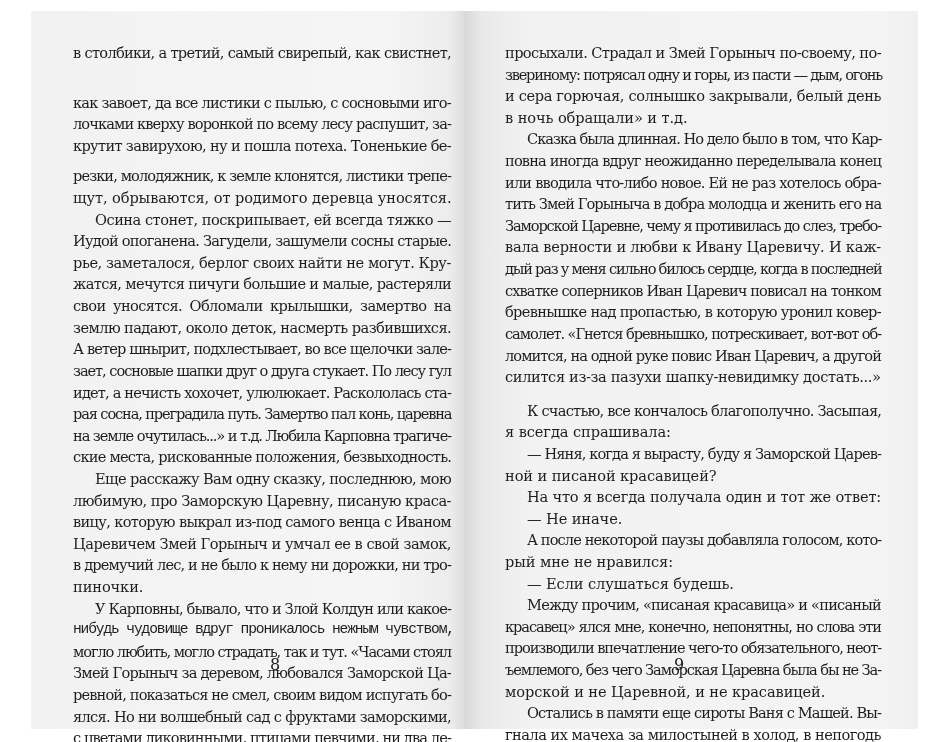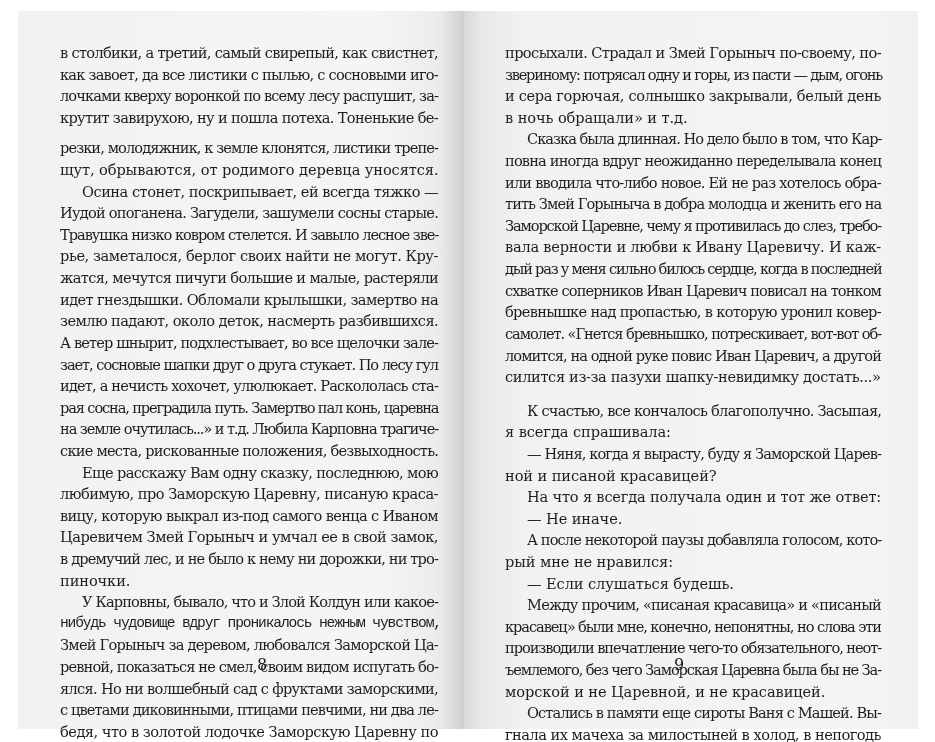--- a/index.html
+++ b/index.html
@@ -21,21 +21,21 @@
     width: 900px;
     height: 718px;
   }
   .page {
     position: absolute;
     top: 0;
     height: 718px;
     box-sizing: border-box;
   }
   .page-left {
-    left: 0;
+    left: 13px;
     width: 446px;
     background: linear-gradient(to right, #f2f2f2 0%, #f5f5f5 80%, #ececec 94%, #d9d9d9 98%, #cfcfcf 100%);
   }
   .page-right {
     left: 446px;
     width: 454px;
     background: linear-gradient(to right, #d8d8d8 0%, #e9e9e9 4%, #f2f2f2 14%, #f4f4f4 90%, #f0f0f0 100%);
   }
   .text-block {
     position: absolute;
@@ -71,46 +71,46 @@
   .page-left .page-number { left: 224px; }
   .page-right .page-number { left: 195px; }
 </style>
 </head>
 <body>
 
 <div class="spread">
   <div class="page page-left">
     <div class="text-block" id="left-text">
         <span class="line" style="display: block; letter-spacing: -0.708px;">в столбики, а третий, самый свирепый, как свистнет,</span>
-        <span class="line" style="display: block; letter-spacing: -0.773px;">как завоет, да все листики с пылью, с сосновыми иго-</span>
+        <span class="line" style="display: block; letter-spacing: -0.773px; margin-top: 28px;">как завоет, да все листики с пылью, с сосновыми иго-</span>
         <span class="line" style="display: block; letter-spacing: -0.904px;">лочками кверху воронкой по всему лесу распушит, за-</span>
         <span class="line" style="display: block; letter-spacing: -0.68px;">крутит завирухою, ну и пошла потеха. Тоненькие бе-</span>
         <span class="line" style="display: block; letter-spacing: -0.924px; margin-top: 9px;">резки, молодяжник, к земле клонятся, листики трепе-</span>
         <span class="line last" style="display: block;">щут, обрываются, от родимого деревца уносятся.</span>
         <span class="line indent" style="display: block; letter-spacing: -0.5px;">Осина стонет, поскрипывает, ей всегда тяжко —</span>
         <span class="line" style="display: block; letter-spacing: -0.773px;">Иудой опоганена. Загудели, зашумели сосны старые.</span>
-        <span class="line" style="display: block; letter-spacing: -1.042px;">Травушка низко ковром стелется. И завыло лесное зве-</span>
         <span class="line" style="display: block; letter-spacing: -0.44px;">рье, заметалося, берлог своих найти не могут. Кру-</span>
         <span class="line" style="display: block; letter-spacing: -0.662px;">жатся, мечутся пичуги большие и малые, растеряли</span>
-        <span class="line" style="display: block; letter-spacing: -0.6px;">идет гнездышки. Обломали крылышки, замертво на</span>
+        <span class="line" style="display: block; letter-spacing: -0.6px;">свои уносятся. Обломали крылышки, замертво на</span>
         <span class="line" style="display: block; letter-spacing: -0.579px;">землю падают, около деток, насмерть разбившихся.</span>
         <span class="line" style="display: block; letter-spacing: -0.884px;">А ветер шнырит, подхлестывает, во все щелочки зале-</span>
         <span class="line" style="display: block; letter-spacing: -1.063px;">зает, сосновые шапки друг о друга стукает. По лесу гул</span>
         <span class="line" style="display: block; letter-spacing: -0.85px;">идет, а нечисть хохочет, улюлюкает. Раскололась ста-</span>
         <span class="line" style="display: block; letter-spacing: -1.137px;">рая сосна, преградила путь. Замертво пал конь, царевна</span>
         <span class="line" style="display: block; letter-spacing: -1.1px;">на земле очутилась...» и т.д. Любила Карповна трагиче-</span>
         <span class="line last" style="display: block; letter-spacing: -0.773px;">ские места, рискованные положения, безвыходность.</span>
         <span class="line indent" style="display: block; letter-spacing: -0.645px;">Еще расскажу Вам одну сказку, последнюю, мою</span>
         <span class="line" style="display: block; letter-spacing: -0.513px;">любимую, про Заморскую Царевну, писаную краса-</span>
         <span class="line" style="display: block; letter-spacing: -0.671px;">вицу, которую выкрал из-под самого венца с Иваном</span>
         <span class="line" style="display: block; letter-spacing: -0.504px;">Царевичем Змей Горыныч и умчал ее в свой замок,</span>
         <span class="line" style="display: block; letter-spacing: -0.869px;">в дремучий лес, и не было к нему ни дорожки, ни тро-</span>
         <span class="line last" style="display: block;">пиночки.</span>
         <span class="line indent" style="display: block; letter-spacing: -0.871px;">У Карповны, бывало, что и Злой Колдун или какое-</span>
         <span class="line" style="display: block; letter-spacing: -1.14px; font-family: Liberation Mono, monospace;">нибудь чудовище вдруг проникалось нежным чувством,</span>
+        <span class="line" style="display: block; letter-spacing: -1.119px;">могло любить, могло страдать, так и тут. «Часами стоял</span>
         <span class="line" style="display: block; letter-spacing: -0.767px;">Змей Горыныч за деревом, любовался Заморской Ца-</span>
         <span class="line" style="display: block; letter-spacing: -0.869px;">ревной, показаться не смел, своим видом испугать бо-</span>
         <span class="line" style="display: block; letter-spacing: -0.704px;">ялся. Но ни волшебный сад с фруктами заморскими,</span>
         <span class="line" style="display: block; letter-spacing: -0.9px;">с цветами диковинными, птицами певчими, ни два ле-</span>
         <span class="line" style="display: block; letter-spacing: -0.517px;">бедя, что в золотой лодочке Заморскую Царевну по</span>
       </div>
     <div class="page-number">8</div>
   </div>
   <div class="page page-right">
     <div class="text-block" id="right-text">
@@ -133,21 +133,21 @@
         <span class="line indent gap" style="display: block; letter-spacing: -0.76px;">К счастью, все кончалось благополучно. Засыпая,</span>
         <span class="line last" style="display: block;">я всегда спрашивала:</span>
         <span class="line indent" style="display: block; letter-spacing: -0.892px;">— Няня, когда я вырасту, буду я Заморской Царев-</span>
         <span class="line last" style="display: block;">ной и писаной красавицей?</span>
         <span class="line indent last" style="display: block; letter-spacing: -0.189px;">На что я всегда получала один и тот же ответ:</span>
         <span class="line indent last" style="display: block;">— Не иначе.</span>
         <span class="line indent" style="display: block; letter-spacing: -0.912px;">А после некоторой паузы добавляла голосом, кото-</span>
         <span class="line last" style="display: block;">рый мне не нравился:</span>
         <span class="line indent last" style="display: block;">— Если слушаться будешь.</span>
         <span class="line indent" style="display: block; letter-spacing: -0.805px;">Между прочим, «писаная красавица» и «писаный</span>
-        <span class="line" style="display: block; letter-spacing: -1.081px;">красавец» были мне, конечно, непонятны, но слова эти</span>
+        <span class="line" style="display: block; letter-spacing: -1.081px;">красавец» ялся мне, конечно, непонятны, но слова эти</span>
         <span class="line" style="display: block; letter-spacing: -1.062px;">производили впечатление чего-то обязательного, неот-</span>
         <span class="line" style="display: block; letter-spacing: -1.119px;">ъемлемого, без чего Заморская Царевна была бы не За-</span>
         <span class="line last" style="display: block;">морской и не Царевной, и не красавицей.</span>
         <span class="line indent" style="display: block; letter-spacing: -0.883px;">Остались в памяти еще сироты Ваня с Машей. Вы-</span>
         <span class="line" style="display: block; letter-spacing: -0.529px;">гнала их мачеха за милостыней в холод, в непогодь</span>
       </div>
     <div class="page-number">9</div>
   </div>
 </div>
 

